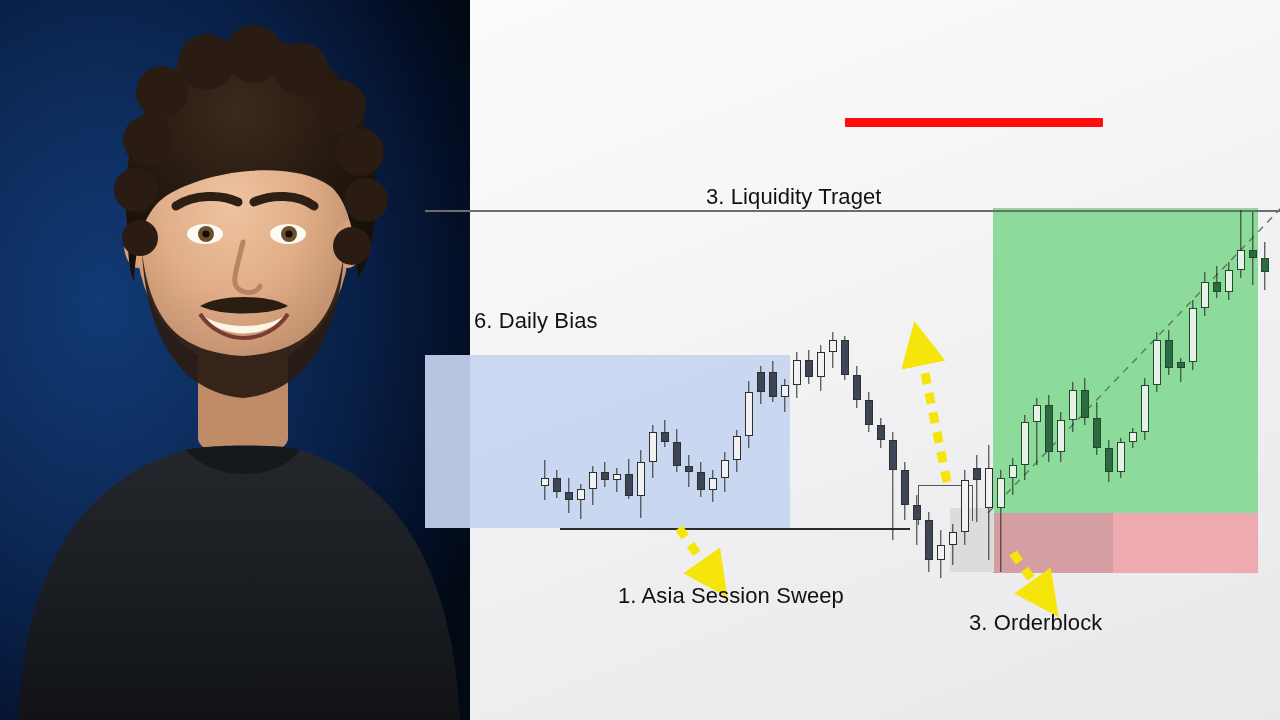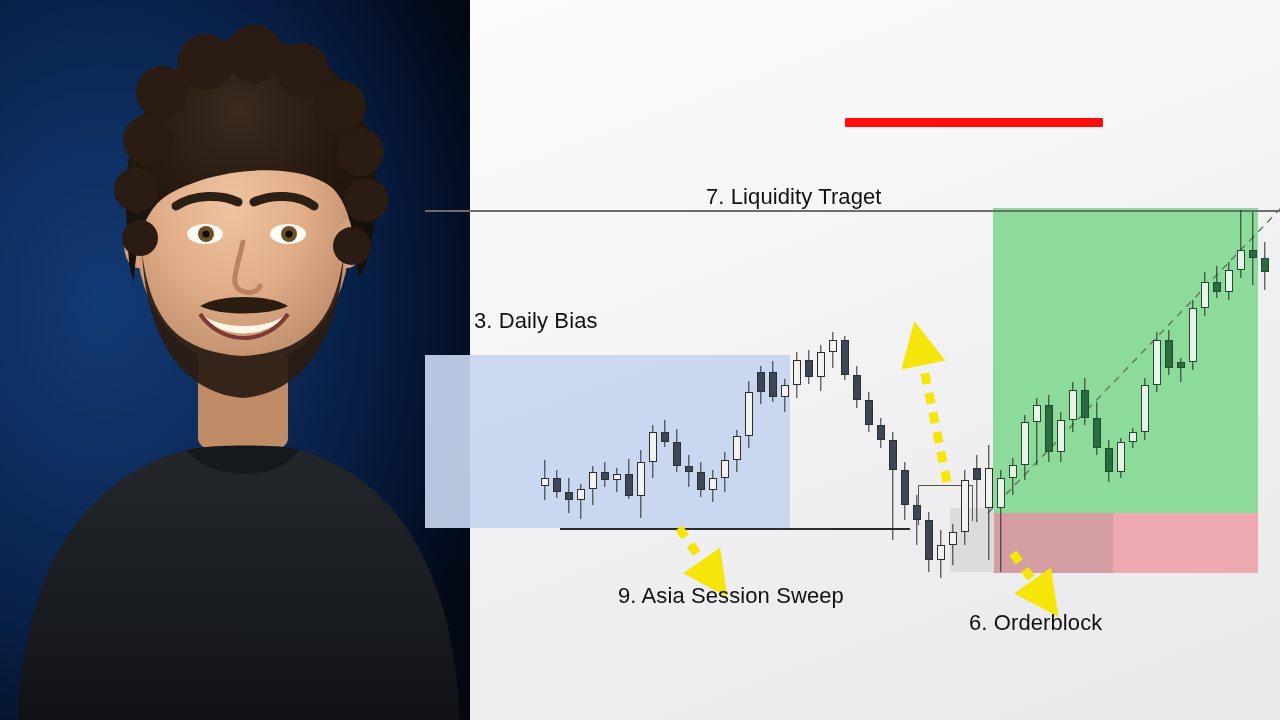--- a/index.html
+++ b/index.html
@@ -366,24 +366,24 @@
     <defs>
       <marker id="ah" markerWidth="5" markerHeight="5" refX="2.4" refY="2.5" orient="auto">
         <path d="M0,0 L5,2.5 L0,5 z" fill="#f5e50a"></path>
       </marker>
     </defs>
     <line x1="679" y1="528" x2="714" y2="578" stroke="#f5e50a" stroke-width="9" stroke-dasharray="11 9" marker-end="url(#ah)"></line>
     <line x1="947" y1="482" x2="919" y2="344" stroke="#f5e50a" stroke-width="9" stroke-dasharray="11 9" marker-end="url(#ah)"></line>
     <line x1="1013" y1="553" x2="1045" y2="598" stroke="#f5e50a" stroke-width="9" stroke-dasharray="11 9" marker-end="url(#ah)"></line>
   </svg>
 
-  <div class="lbl lbl-liquidity">7. Liquidity Traget</div>
-  <div class="lbl lbl-bias">3.  Daily Bias</div>
-  <div class="lbl lbl-asia">9. Asia Session Sweep</div>
-  <div class="lbl lbl-order">6. Orderblock</div>
+  <div class="lbl lbl-liquidity">3. Liquidity Traget</div>
+  <div class="lbl lbl-bias">6.  Daily Bias</div>
+  <div class="lbl lbl-asia">1. Asia Session Sweep</div>
+  <div class="lbl lbl-order">3. Orderblock</div>
 
   <div class="title-underline"></div>
 
   <svg class="presenter" viewBox="0 0 470 720">
     <defs>
       <radialGradient id="skin" cx="45%" cy="38%" r="62%">
         <stop offset="0%" stop-color="#efc3a0"></stop>
         <stop offset="55%" stop-color="#e0ad88"></stop>
         <stop offset="100%" stop-color="#c28f6d"></stop>
       </radialGradient>

